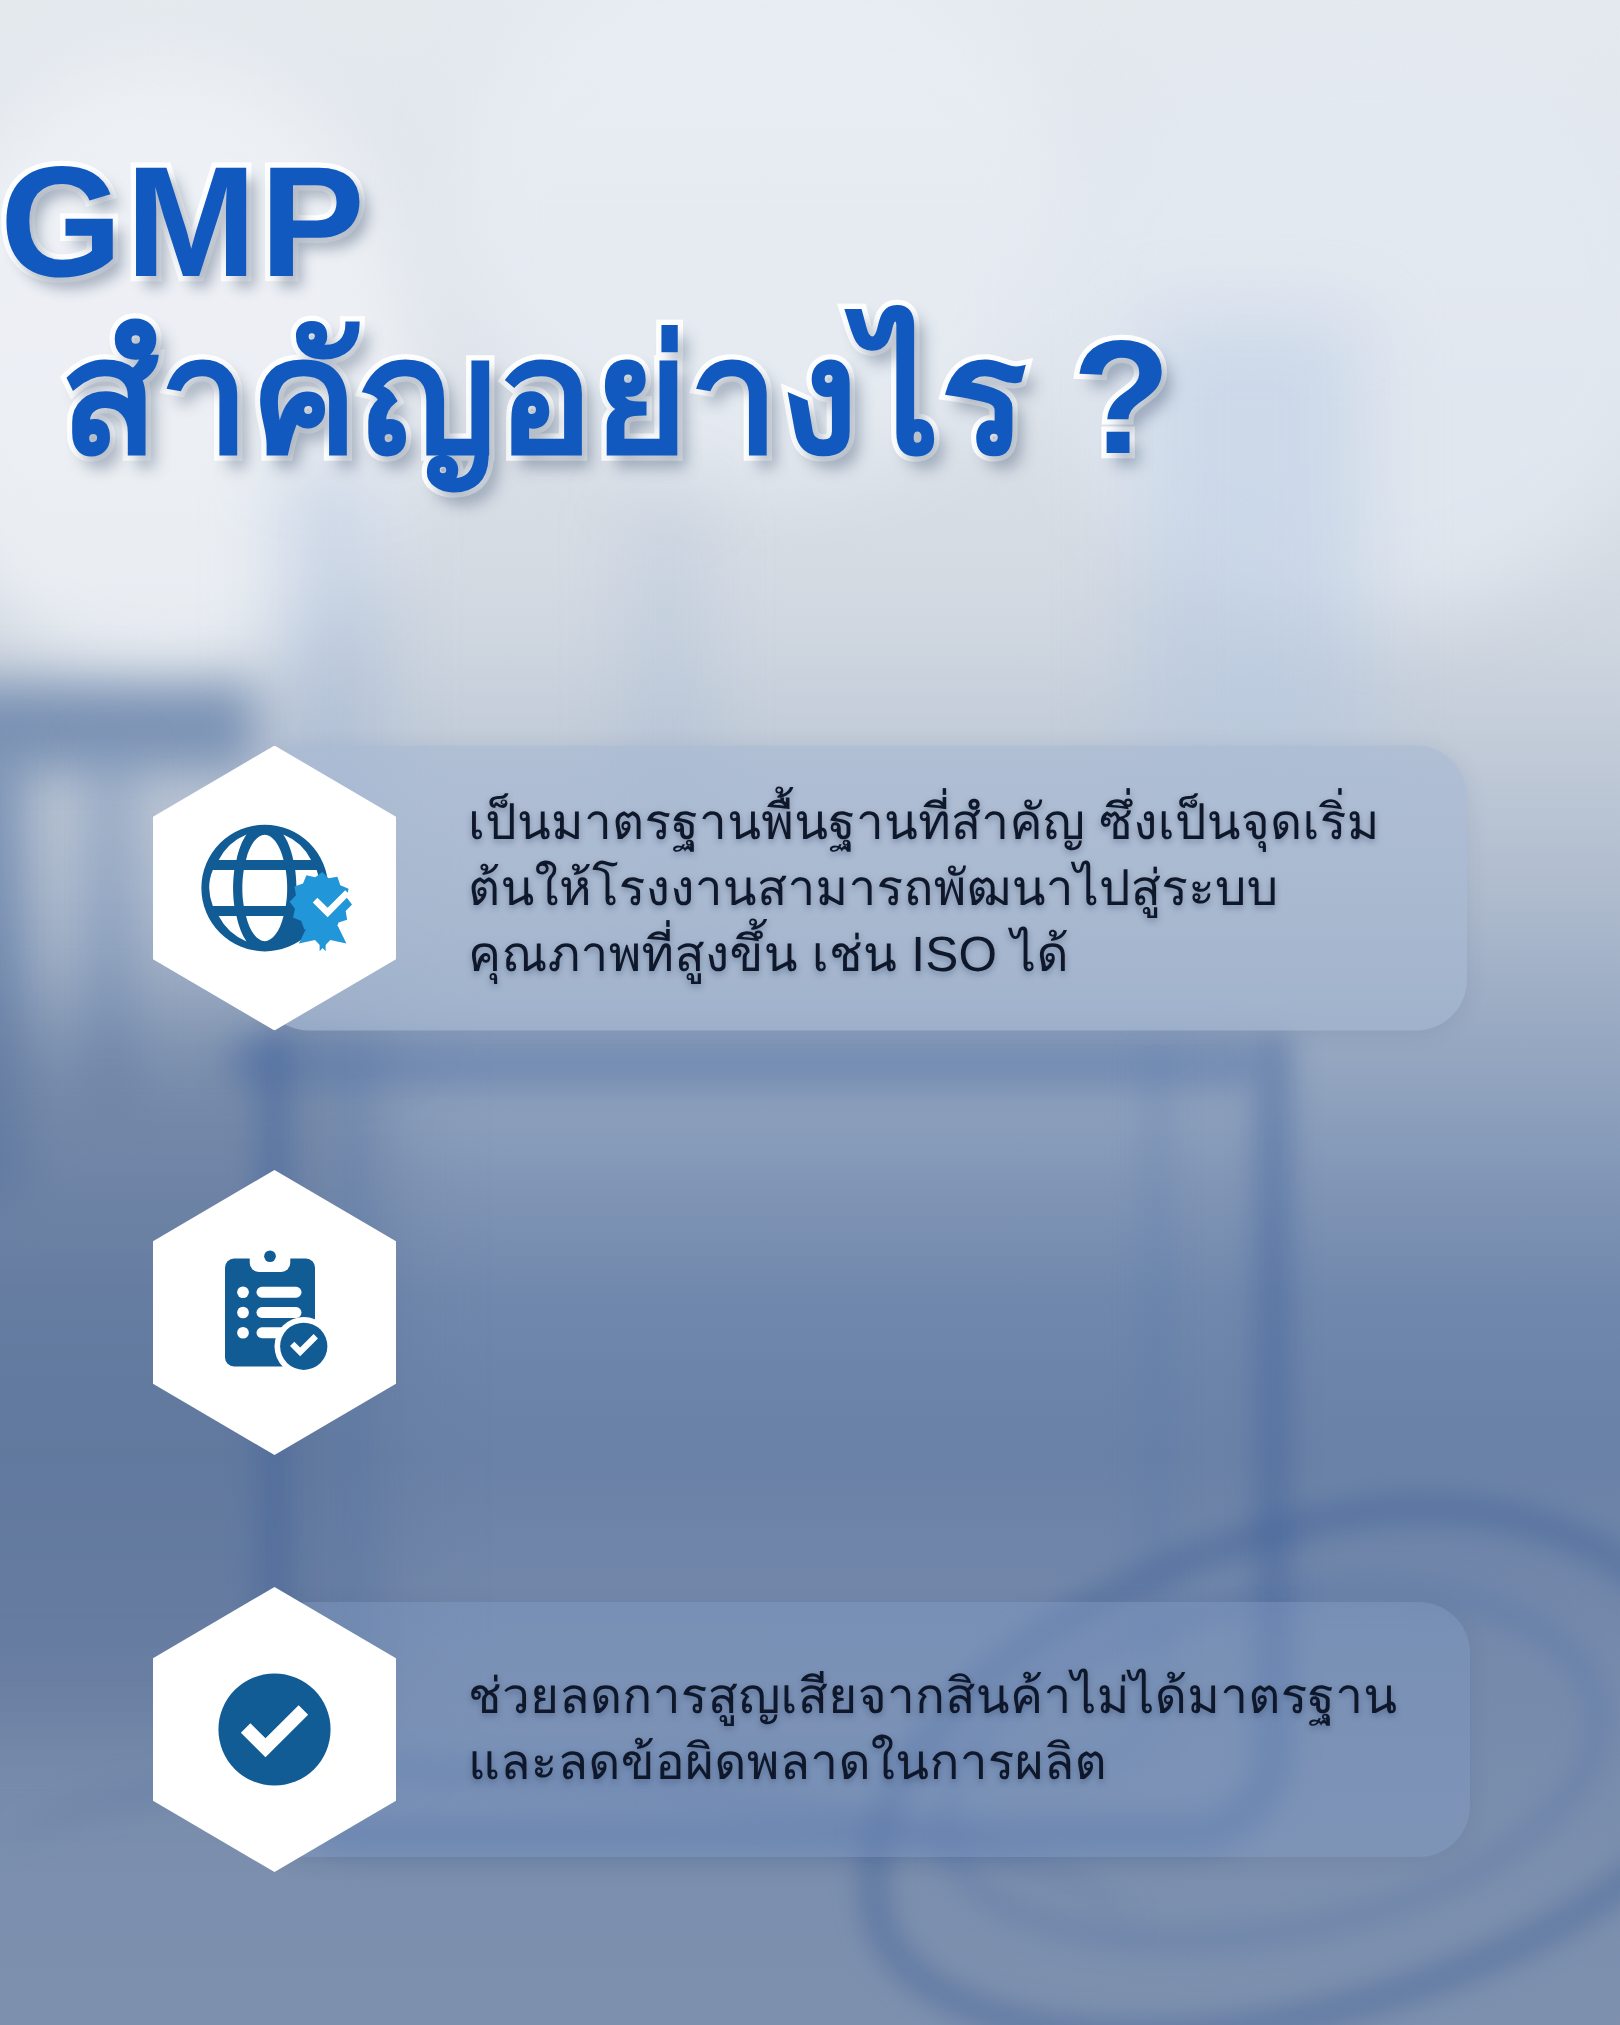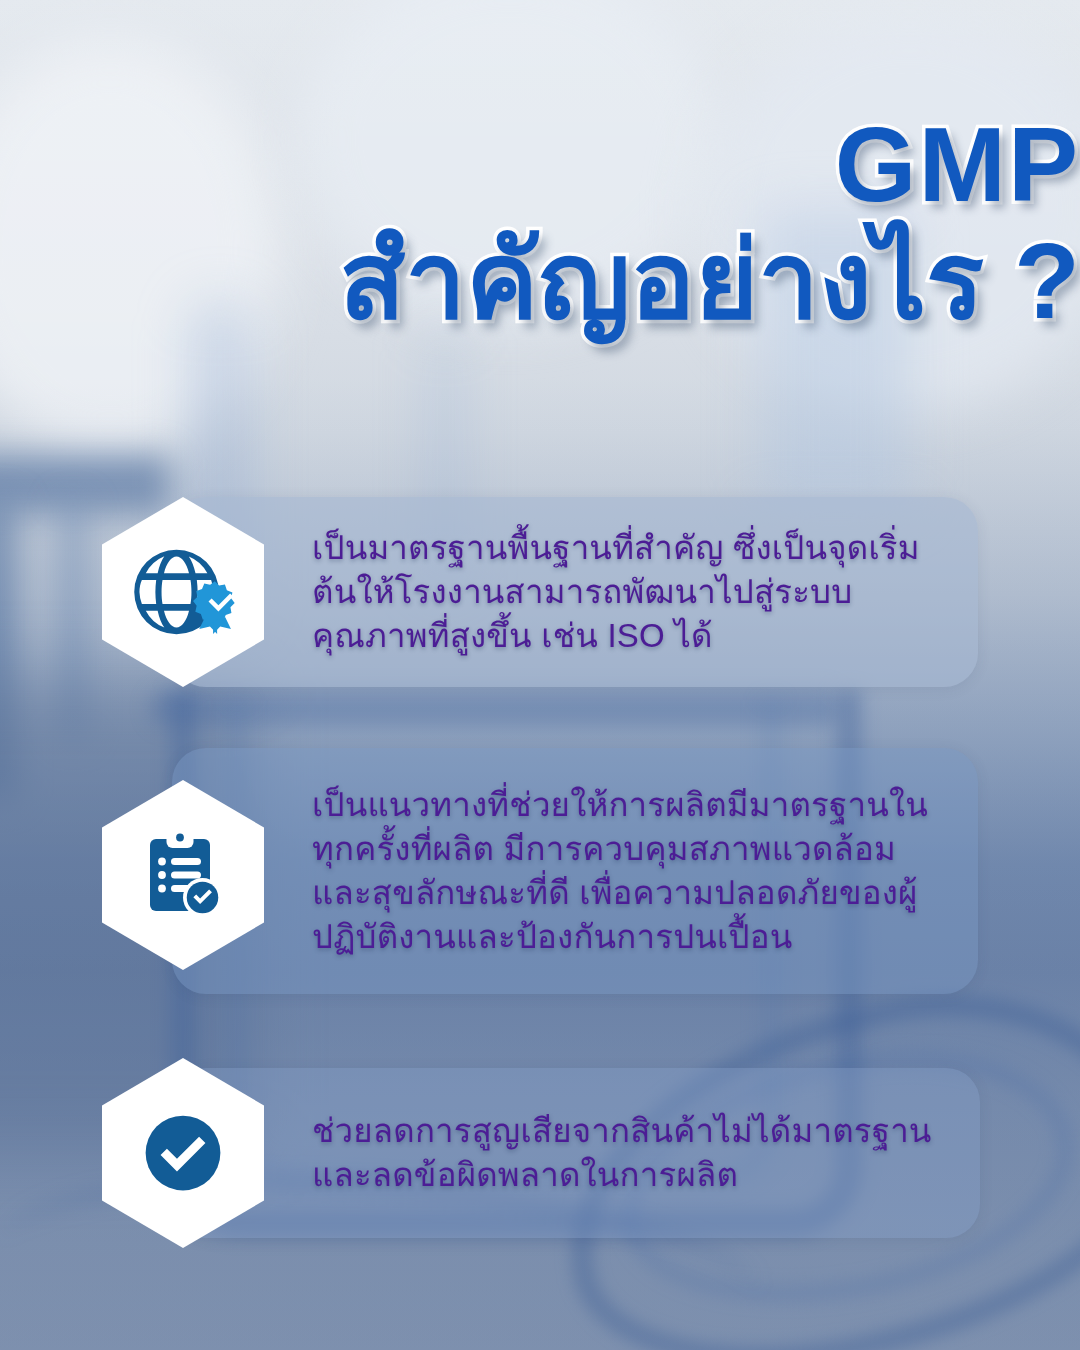--- a/index.html
+++ b/index.html
@@ -86,23 +86,22 @@
     background:linear-gradient(180deg,
       rgba(255,255,255,.18) 0%,
       rgba(255,255,255,.10) 28%,
       rgba(58,92,150,.10) 48%,
       rgba(48,82,142,.22) 68%,
       rgba(52,84,140,.26) 100%);
   }
 
   
   .title-wrap{
-    position:absolute;top:96px;left:0;width:1080px;text-align:right;
+    position:absolute;top:96px;left:0;width:1080px;text-align:left;
     line-height:1;
-    margin-top:16px;
   }
   .title-main{
     display:block;font-size:105px;font-weight:bold;letter-spacing:2px;
     color:#1159bf;
     -webkit-text-stroke:7px #ffffff;paint-order:stroke fill;
     text-shadow:6px 7px 9px rgba(60,80,110,.40);
   }
   .title-sub{
     display:block;margin-top:10px;font-size:108px;font-weight:bold;
     color:#1159bf;
@@ -117,21 +116,21 @@
     border-radius:34px;
     background:rgba(173,191,215,.50);
     box-shadow:0 2px 14px rgba(40,60,95,.10);
     display:flex;align-items:center;
   }
   .card-1{top:497px;width:806px;height:190px;background:rgba(166,184,210,.62);}
   .card-2{top:748px;width:806px;height:246px;background:rgba(120,150,195,.46);}
   .card-3{top:1068px;width:808px;height:170px;background:rgba(132,159,199,.38);}
 
   .card-text{
-    color:#4c1d95;
+    color:#0f172a;
     font-size:33px;
     line-height:1.33;
     font-weight:normal;
     margin-left:140px;margin-right:26px;
     text-shadow:0 2px 4px rgba(30,50,85,.35);
     letter-spacing:.2px;
   }
 
   
   .hex{
@@ -187,23 +186,20 @@
         <g fill="#2196d8">
           <path d="M45.5 55.6 42 62.8l6.6-1.5 4.4 4.6-.1-10.3h-7.4Z" transform="translate(0,-8)"></path>
           <path d="M58 47.6l3.5 7.2-6.6-1.5-4.4 4.6.1-10.3H58Z" transform="translate(0,0)"></path>
           <path d="M51.6 25.4l2.6 2.6 3.6-.6 1.2 3.5 3.4 1.4-.8 3.6 2.2 2.9-2.6 2.6.6 3.6-3.5 1.2-1.4 3.4-3.6-.8-2.9 2.2-2.6-2.6-3.6.6-1.2-3.5-3.4-1.4.8-3.6-2.2-2.9 2.6-2.6-.6-3.6 3.5-1.2 1.4-3.4 3.6.8 2.9-2.2Z"></path>
         </g>
         <path d="M53.8 40.1 49.6 36l-1.9 1.9 6.1 6.1 9.1-9.2-1.9-1.9-7.2 7.2Z" fill="#ffffff"></path>
       </svg>
     </span>
   </div>
 
-  <div class="card card-2">
-    <div class="card-text">เป็นแนวทางที่ช่วยให้การผลิตมีมาตรฐานในทุกครั้งที่ผลิต มีการควบคุมสภาพแวดล้อมและสุขลักษณะที่ดี เพื่อความปลอดภัยของผู้ปฏิบัติงานและป้องกันการปนเปื้อน</div>
-  </div>
   <div class="hex hex-2">
     <span>
       <svg width="96" height="96" viewBox="0 0 64 64">
         <g fill="#125c96">
           <rect x="10" y="8" width="40" height="48" rx="4"></rect>
           <rect x="21" y="3" width="18" height="11" rx="4" fill="#ffffff"></rect>
           <circle cx="30" cy="7" r="2.6" fill="#125c96"></circle>
         </g>
         <g fill="#ffffff">
           <circle cx="18" cy="23" r="2.6"></circle>

